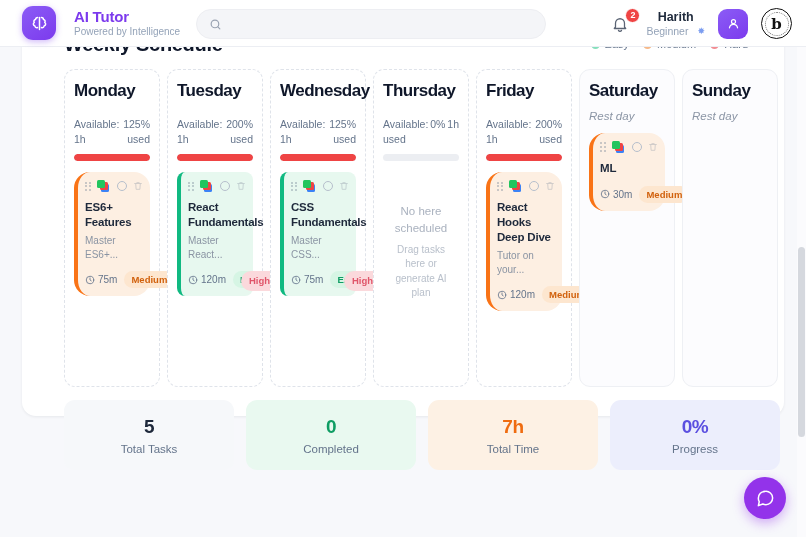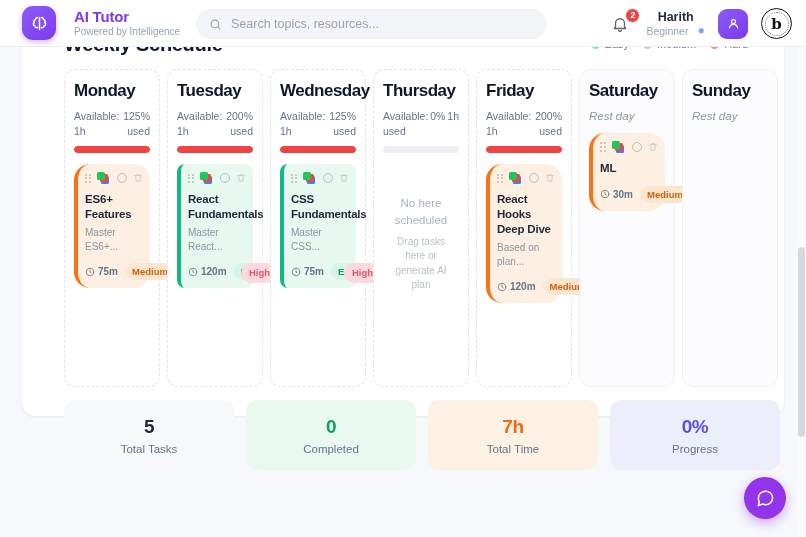--- a/index.html
+++ b/index.html
@@ -101,21 +101,21 @@
     background: #fff;
   }
   .day.rest {
     border: 1px solid #eef0f4; background: #fcfcfe;
   }
   .day-name {
     font-size: 17px; font-weight: 700; color: #0f172a;
     letter-spacing: -.5px; white-space: nowrap;
   }
   .day-avail {
-    margin-top: 8px; font-size: 10.5px; color: #64748b;
+    margin-top: 16px; font-size: 10.5px; color: #64748b;
     display: flex; flex-wrap: wrap; justify-content: space-between;
     line-height: 1.45;
   }
   .day-avail .a { white-space: nowrap; }
   .rest-label { margin-top: 9px; font-size: 11.5px; color: #8b95a5; font-style: italic; }
   .cap-bar {
     margin-top: 7px; height: 7px; border-radius: 5px; background: #eceef2; overflow: hidden;
   }
   .cap-fill { height: 100%; border-radius: 5px; }
 
@@ -141,21 +141,21 @@
     width: 10px; height: 10px; border-radius: 50%;
     border: 1.3px solid #b6bfcc; margin-left: auto;
   }
   .trash { opacity: .4; }
   .card-title {
     margin-top: 7px; font-size: 11.5px; font-weight: 700; color: #1e293b;
     line-height: 1.3; letter-spacing: -.2px;
   }
   .card-desc { margin-top: 4px; font-size: 10px; color: #8a94a3; line-height: 1.35; }
   .card-foot { margin-top: 10px; display: flex; align-items: center; gap: 7px; }
-  .dur { font-size: 10px; color: #64748b; display: flex; align-items: center; gap: 3px; white-space: nowrap; font-weight: bold;}
+  .dur { font-size: 10px; color: #64748b; display: flex; align-items: center; gap: 3px; white-space: nowrap;}
   .pill {
     font-size: 9.5px; font-weight: 700; border-radius: 9px;
     padding: 3px 7px; white-space: nowrap;
   }
   .pill.medium { background: #fde6cf; color: #d1610d; }
   .pill.easy   { background: #d6f5e4; color: #0f9d63; }
   .pill.prio {
     position: absolute; background: #fbd9dc; color: #e0566a;
     font-size: 9.5px; font-weight: 700; border-radius: 11px;
     padding: 4px 8px; line-height: 1.25; width: 46px;
@@ -408,21 +408,21 @@
                 <i class="lay-g"></i>
               </span>
               <span class="check"></span>
               <svg class="trash" width="10" height="10" viewBox="0 0 24 24" fill="none" stroke="#8a94a3" stroke-width="2.2" stroke-linecap="round">
                 <path d="M4 6h16"></path>
                 <path d="M9 6V4h6v2"></path>
                 <path d="M6.5 6l1 14h9l1-14"></path>
               </svg>
             </div>
             <div class="card-title">React Hooks Deep Dive</div>
-            <div class="card-desc">Based on plan...</div>
+            <div class="card-desc">Tutor on your...</div>
             <div class="card-foot">
               <span class="dur">
                 <svg width="10" height="10" viewBox="0 0 24 24" fill="none" stroke="#64748b" stroke-width="2" stroke-linecap="round">
                   <circle cx="12" cy="12" r="9"></circle>
                   <path d="M12 7v5l3 2"></path>
                 </svg>
                 <span>120m</span>
               </span>
               <span class="pill medium">Medium</span>
             </div>
@@ -508,21 +508,20 @@
         <div class="brand-name">AI Tutor</div>
         <div class="brand-sub">Powered by Intelligence</div>
       </div>
     </div>
 
     <div class="searchbox">
       <svg width="13" height="13" viewBox="0 0 24 24" fill="none" stroke="#9aa3b2" stroke-width="2.2" stroke-linecap="round">
         <circle cx="11" cy="11" r="7"></circle>
           <path d="M20 20l-3.6-3.6"></path>
       </svg>
-      <span class="search-ph">Search topics, resources...</span>
     </div>
 
     <div class="topright">
       <div class="bell-wrap">
         <svg width="18" height="18" viewBox="0 0 24 24" fill="none" stroke="#5b6474" stroke-width="1.7" stroke-linecap="round" stroke-linejoin="round" style="margin-top:3px">
           <path d="M18 16v-5a6 6 0 1 0-12 0v5l-1.6 2h15.2z"></path>
             <path d="M10 20.5a2.2 2.2 0 0 0 4 0"></path>
         </svg>
         <span class="badge">2</span>
       </div>

